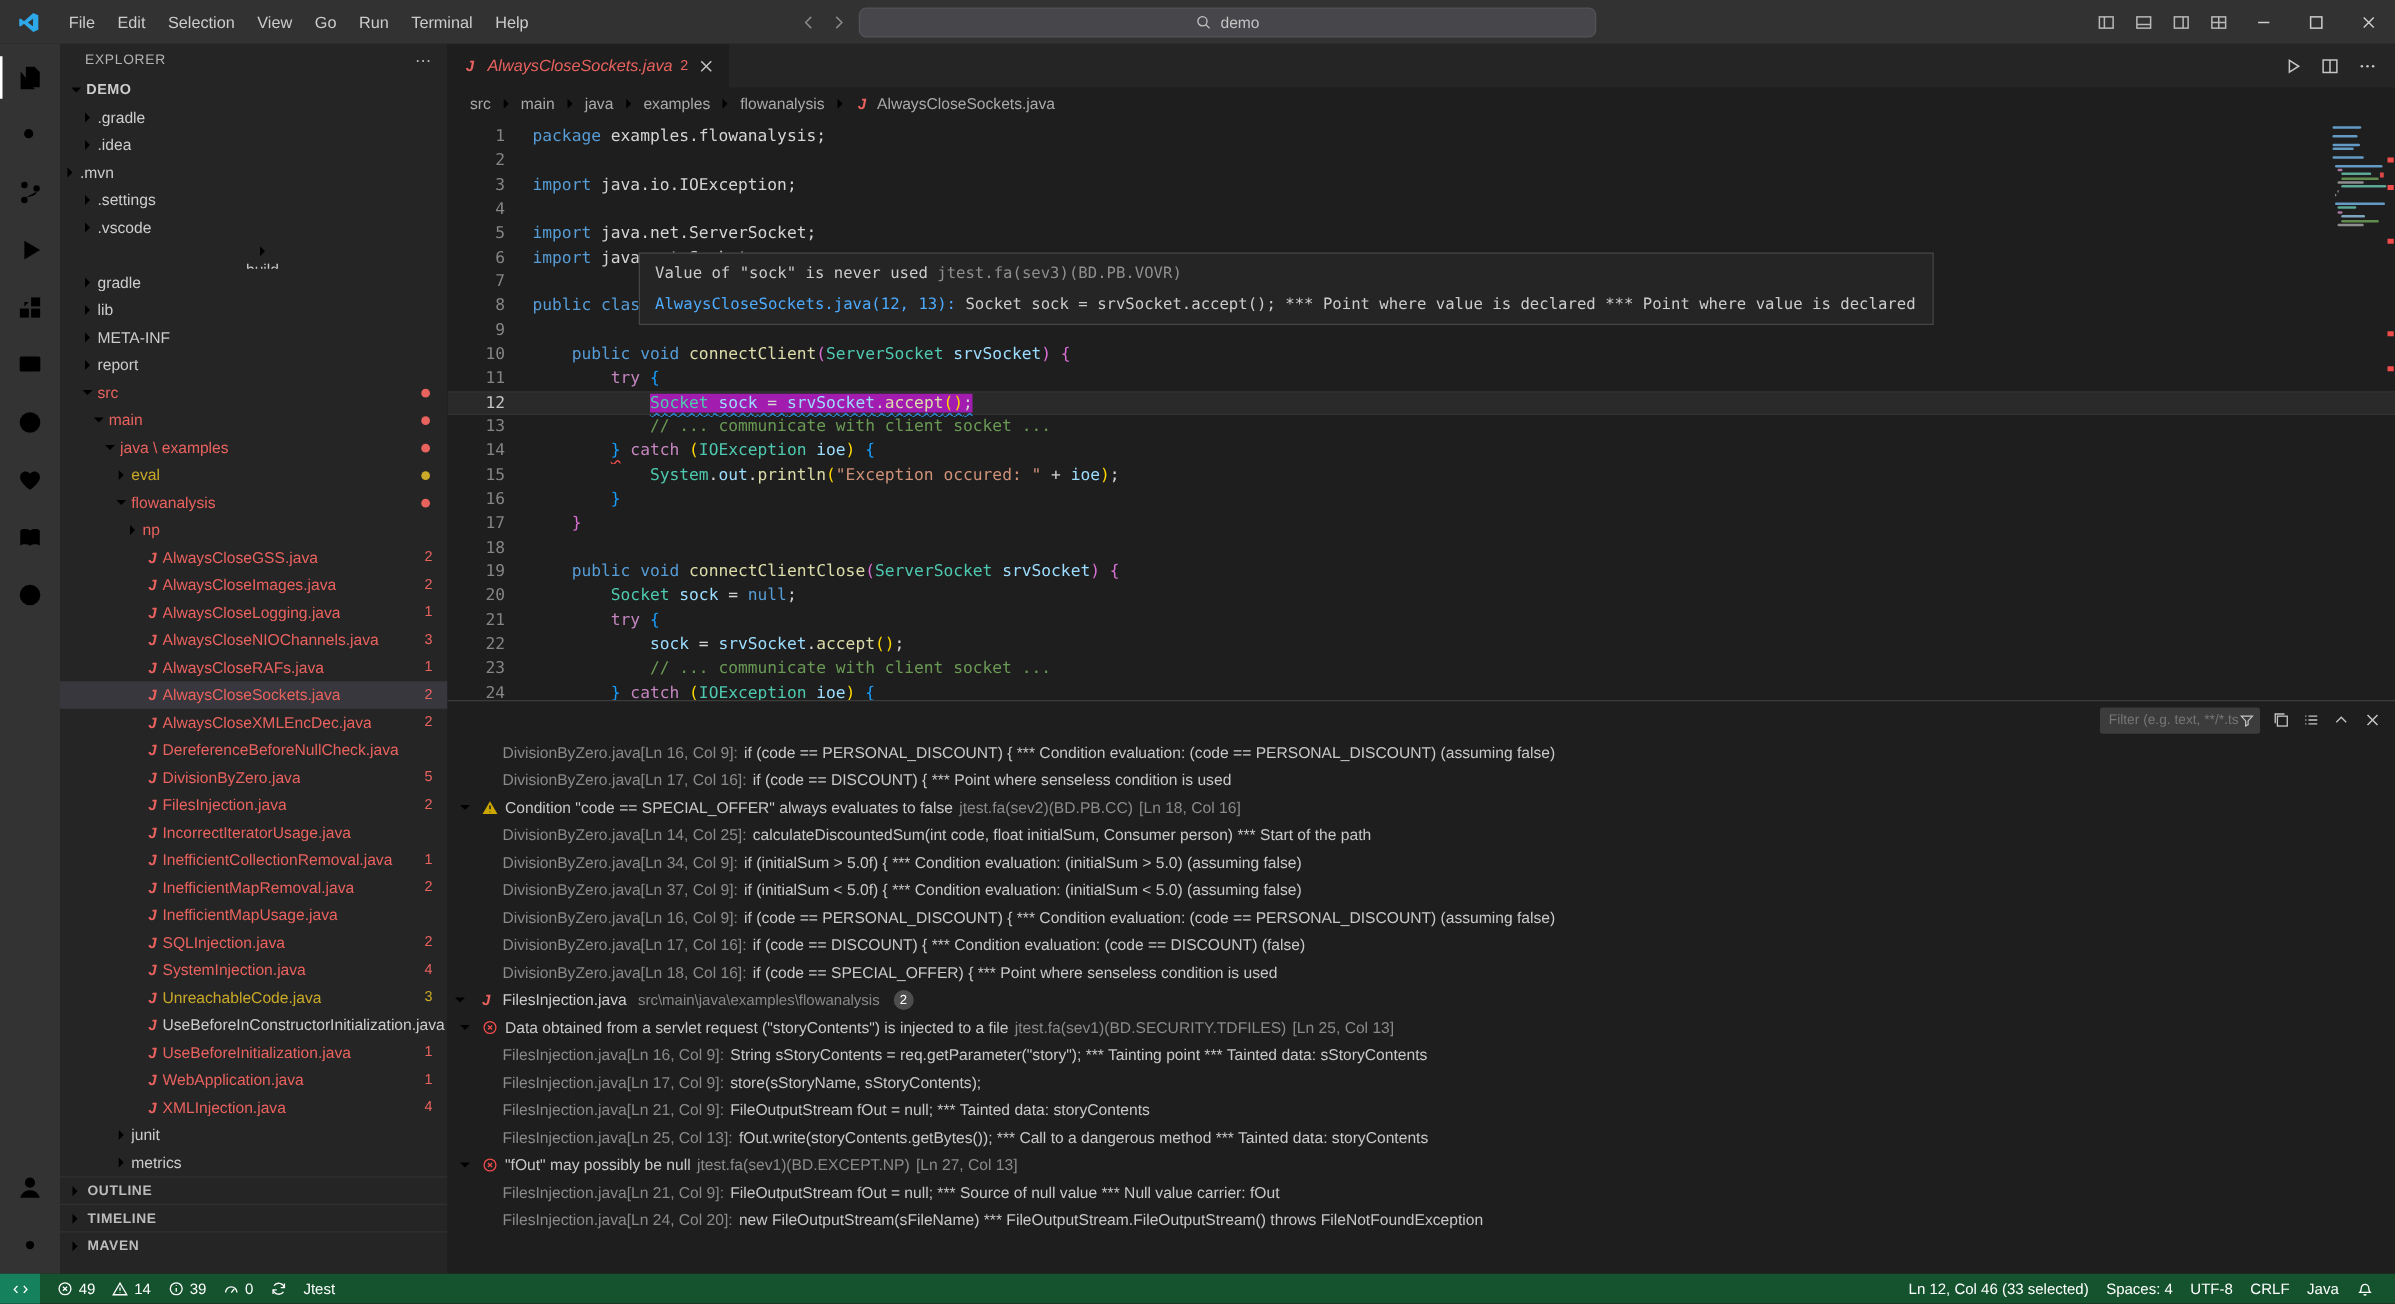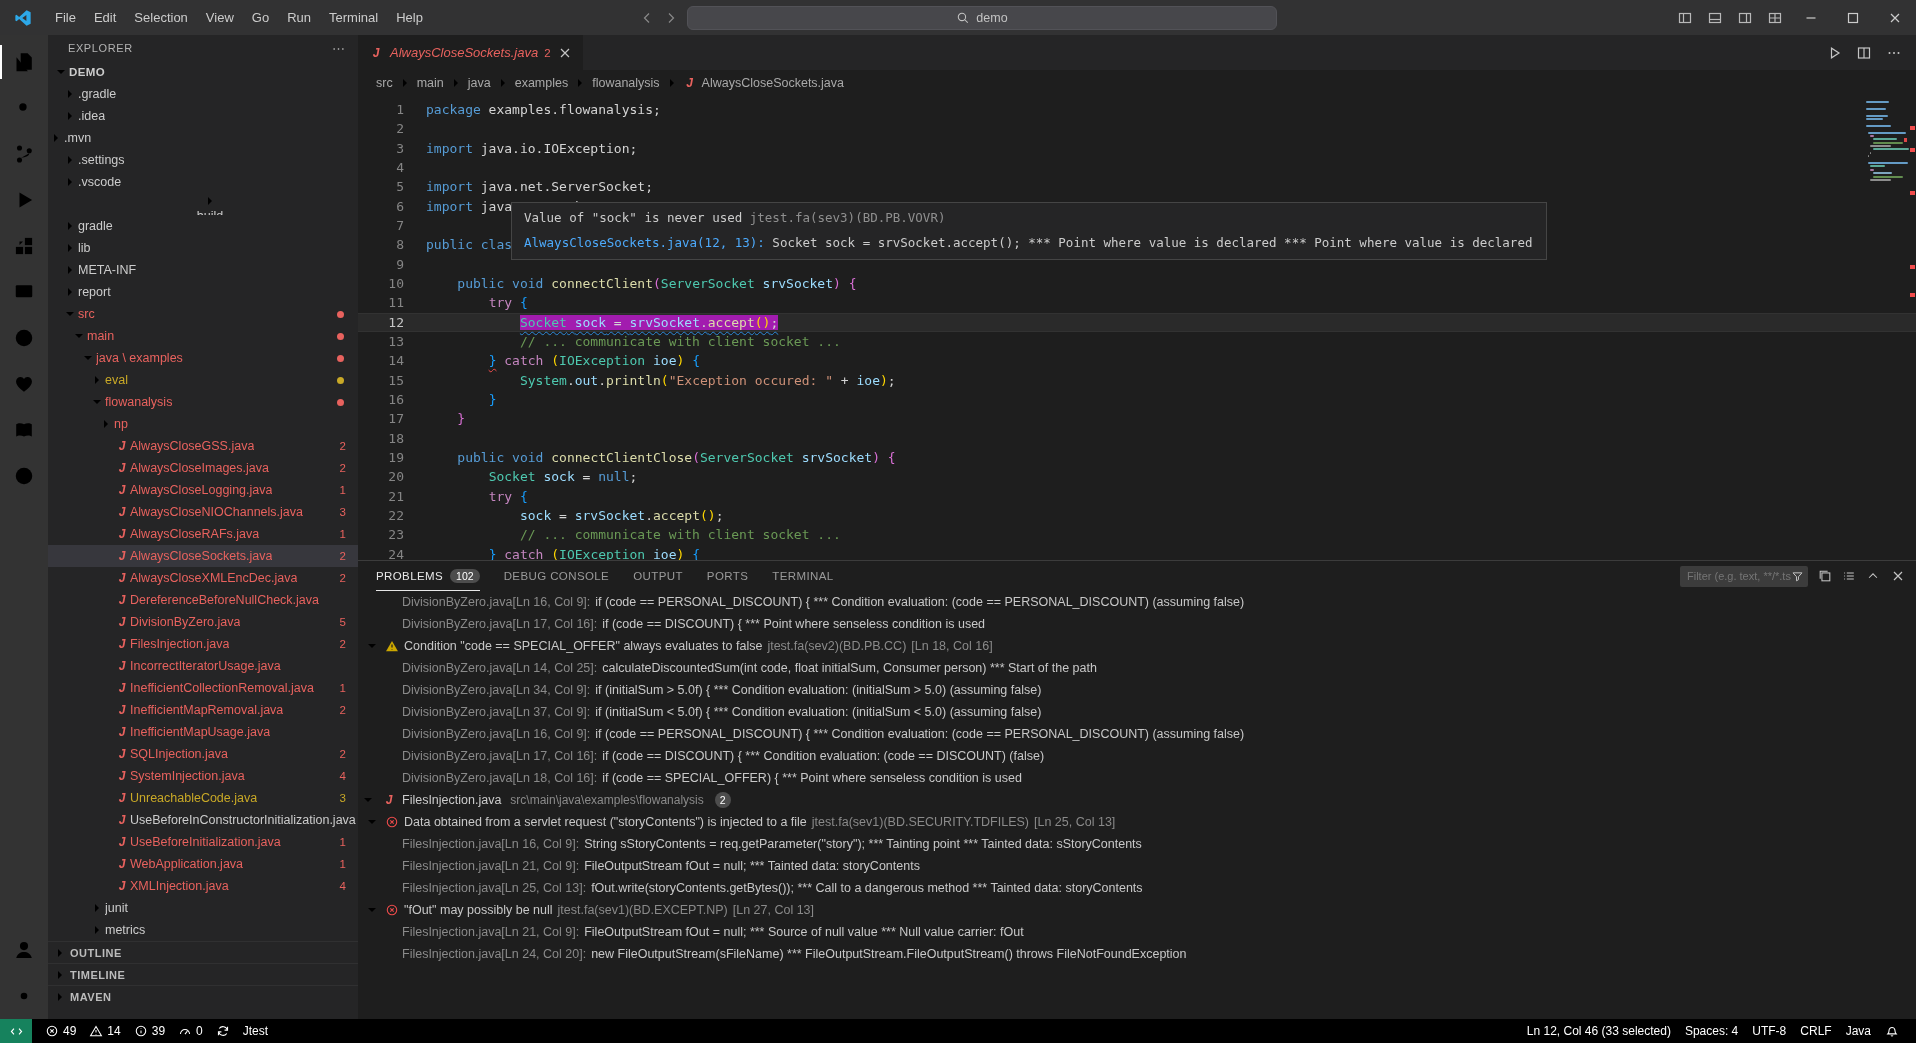--- a/index.html
+++ b/index.html
@@ -747,38 +747,20 @@
             </div>
             <div class="hover-line2">
               <span class="hover-link">AlwaysCloseSockets.java(12, 13): </span><span>Socket sock = srvSocket.accept(); *** Point where value is declared *** Point where value is declared</span>
             </div>
           </div>
         </div>
       </div>
 
       <div class="panel">
         <div class="panel-header">
-          <div class="panel-tabs" id="panel-tabs">
-              <div class="ptab active">
-                <span>PROBLEMS</span>
-                <span class="pbadge">102</span>
-              </div>
-              <div class="ptab">
-                <span>DEBUG CONSOLE</span>
-              </div>
-              <div class="ptab">
-                <span>OUTPUT</span>
-              </div>
-              <div class="ptab">
-                <span>PORTS</span>
-              </div>
-              <div class="ptab">
-                <span>TERMINAL</span>
-              </div>
-            </div>
           <div class="panel-right">
             <div class="filterbox">
               <input placeholder="Filter (e.g. text, **/*.ts, !**/..." style="">
               <span class="ic">
                   <svg width="13" height="13" viewBox="0 0 16 16">
                     <path d="M2.5 3.5h11L9.2 8.3v3.6l-2.4 1.4V8.3z"></path>
                   </svg>
                 </span>
             </div>
             <span class="ic">
@@ -878,20 +860,24 @@
               </span>
               <span class="pmsg">Data obtained from a servlet request ("storyContents") is injected to a file </span>
               <span class="prule">jtest.fa(sev1)(BD.SECURITY.TDFILES) </span>
               <span class="prule">[Ln 25, Col 13]</span>
             </div>
             <div class="prow detail">
               <span class="ploc">FilesInjection.java[Ln 16, Col 9]: </span>
               <span class="pmsg">String sStoryContents = req.getParameter("story"); *** Tainting point *** Tainted data: sStoryContents</span>
             </div>
             <div class="prow detail">
+              <span class="ploc">FilesInjection.java[Ln 17, Col 9]: </span>
+              <span class="pmsg">store(sStoryName, sStoryContents);</span>
+            </div>
+            <div class="prow detail">
               <span class="ploc">FilesInjection.java[Ln 21, Col 9]: </span>
               <span class="pmsg">FileOutputStream fOut = null; *** Tainted data: storyContents</span>
             </div>
             <div class="prow detail">
               <span class="ploc">FilesInjection.java[Ln 25, Col 13]: </span>
               <span class="pmsg">fOut.write(storyContents.getBytes()); *** Call to a dangerous method *** Tainted data: storyContents</span>
             </div>
             <div class="prow group">
               <span class="pchev exp">
                 <svg width="16" height="16" viewBox="0 0 16 16">
@@ -914,21 +900,21 @@
             </div>
             <div class="prow detail">
               <span class="ploc">FilesInjection.java[Ln 24, Col 20]: </span>
               <span class="pmsg">new FileOutputStream(sFileName) *** FileOutputStream.FileOutputStream() throws FileNotFoundException</span>
             </div>
           </div>
       </div>
     </div>
   </div>
 
-  <div class="statusbar" style="background: #000000;">
+  <div class="statusbar" style="background: #14532d;">
     <div class="remote ic" style="background: rgb(22, 130, 93);">
         <svg width="15" height="15" viewBox="0 0 16 16">
           <path d="M5.3 5L2.6 8l2.7 3M10.7 5l2.7 3-2.7 3"></path>
         </svg>
       </div>
     <div class="sb-items" id="status-left">
         <div class="sb-item">
           <span class="ic">
             <svg width="14" height="14" viewBox="0 0 16 16">
               <circle cx="8" cy="8" r="5.4"></circle>

